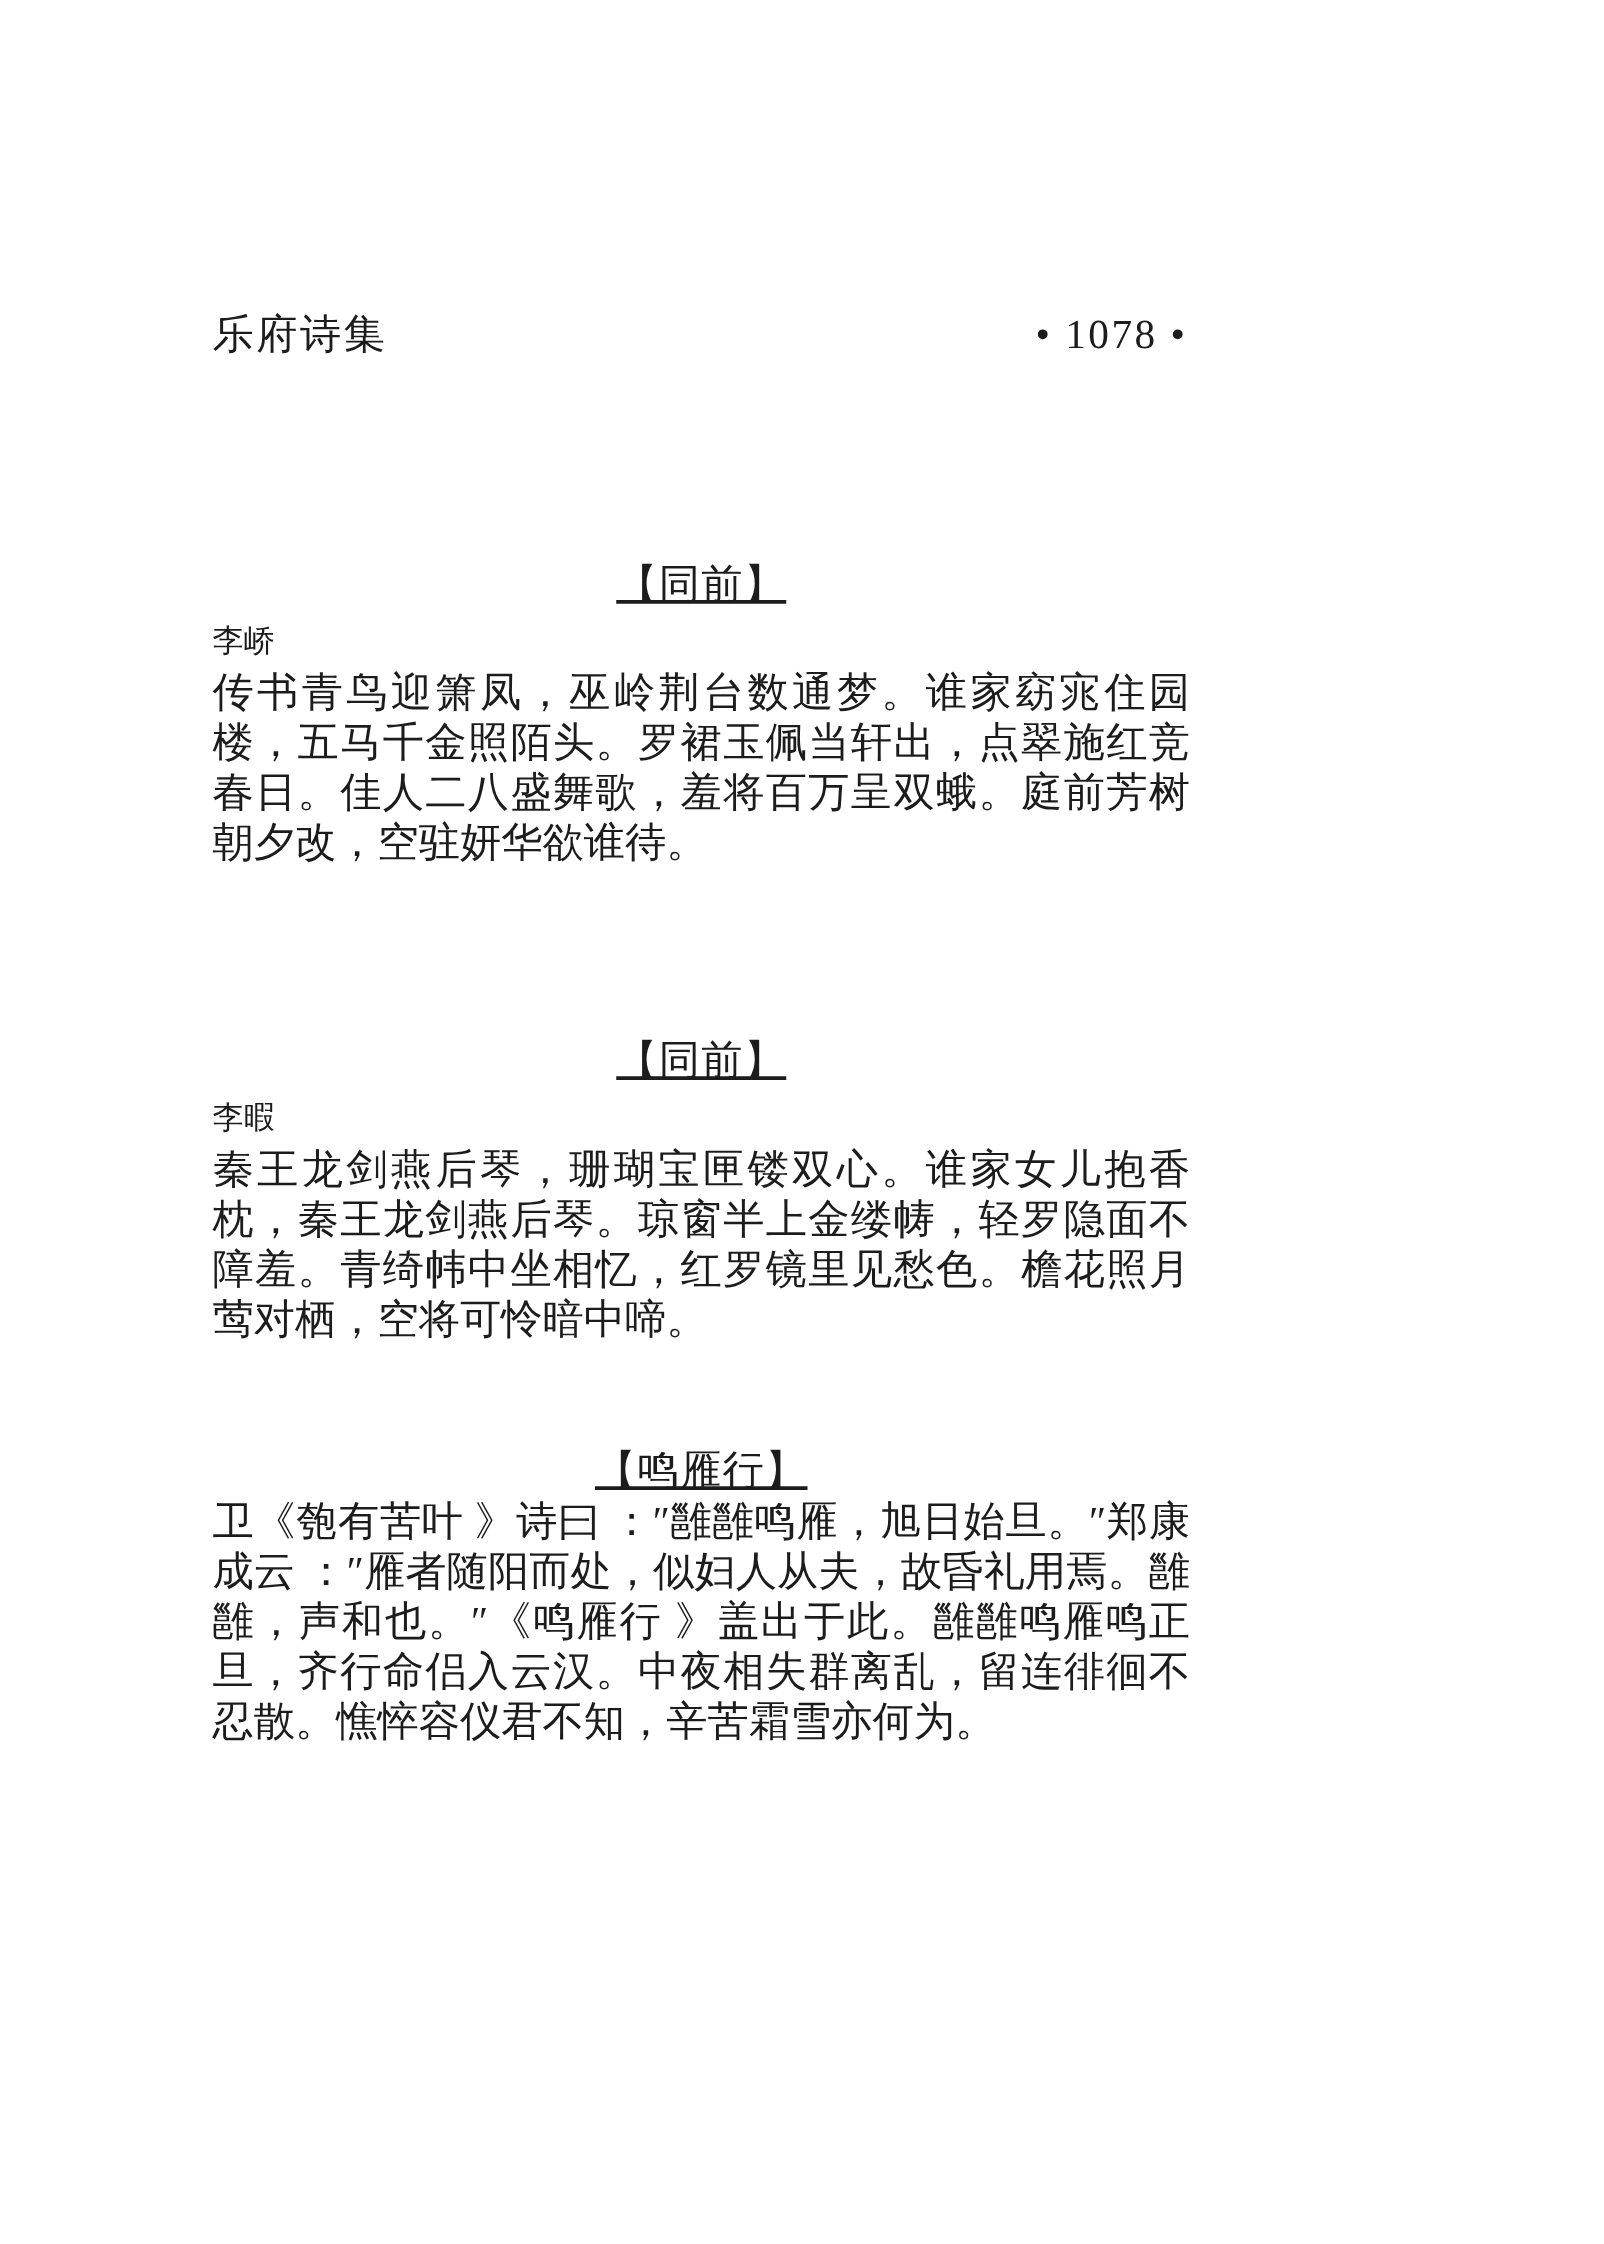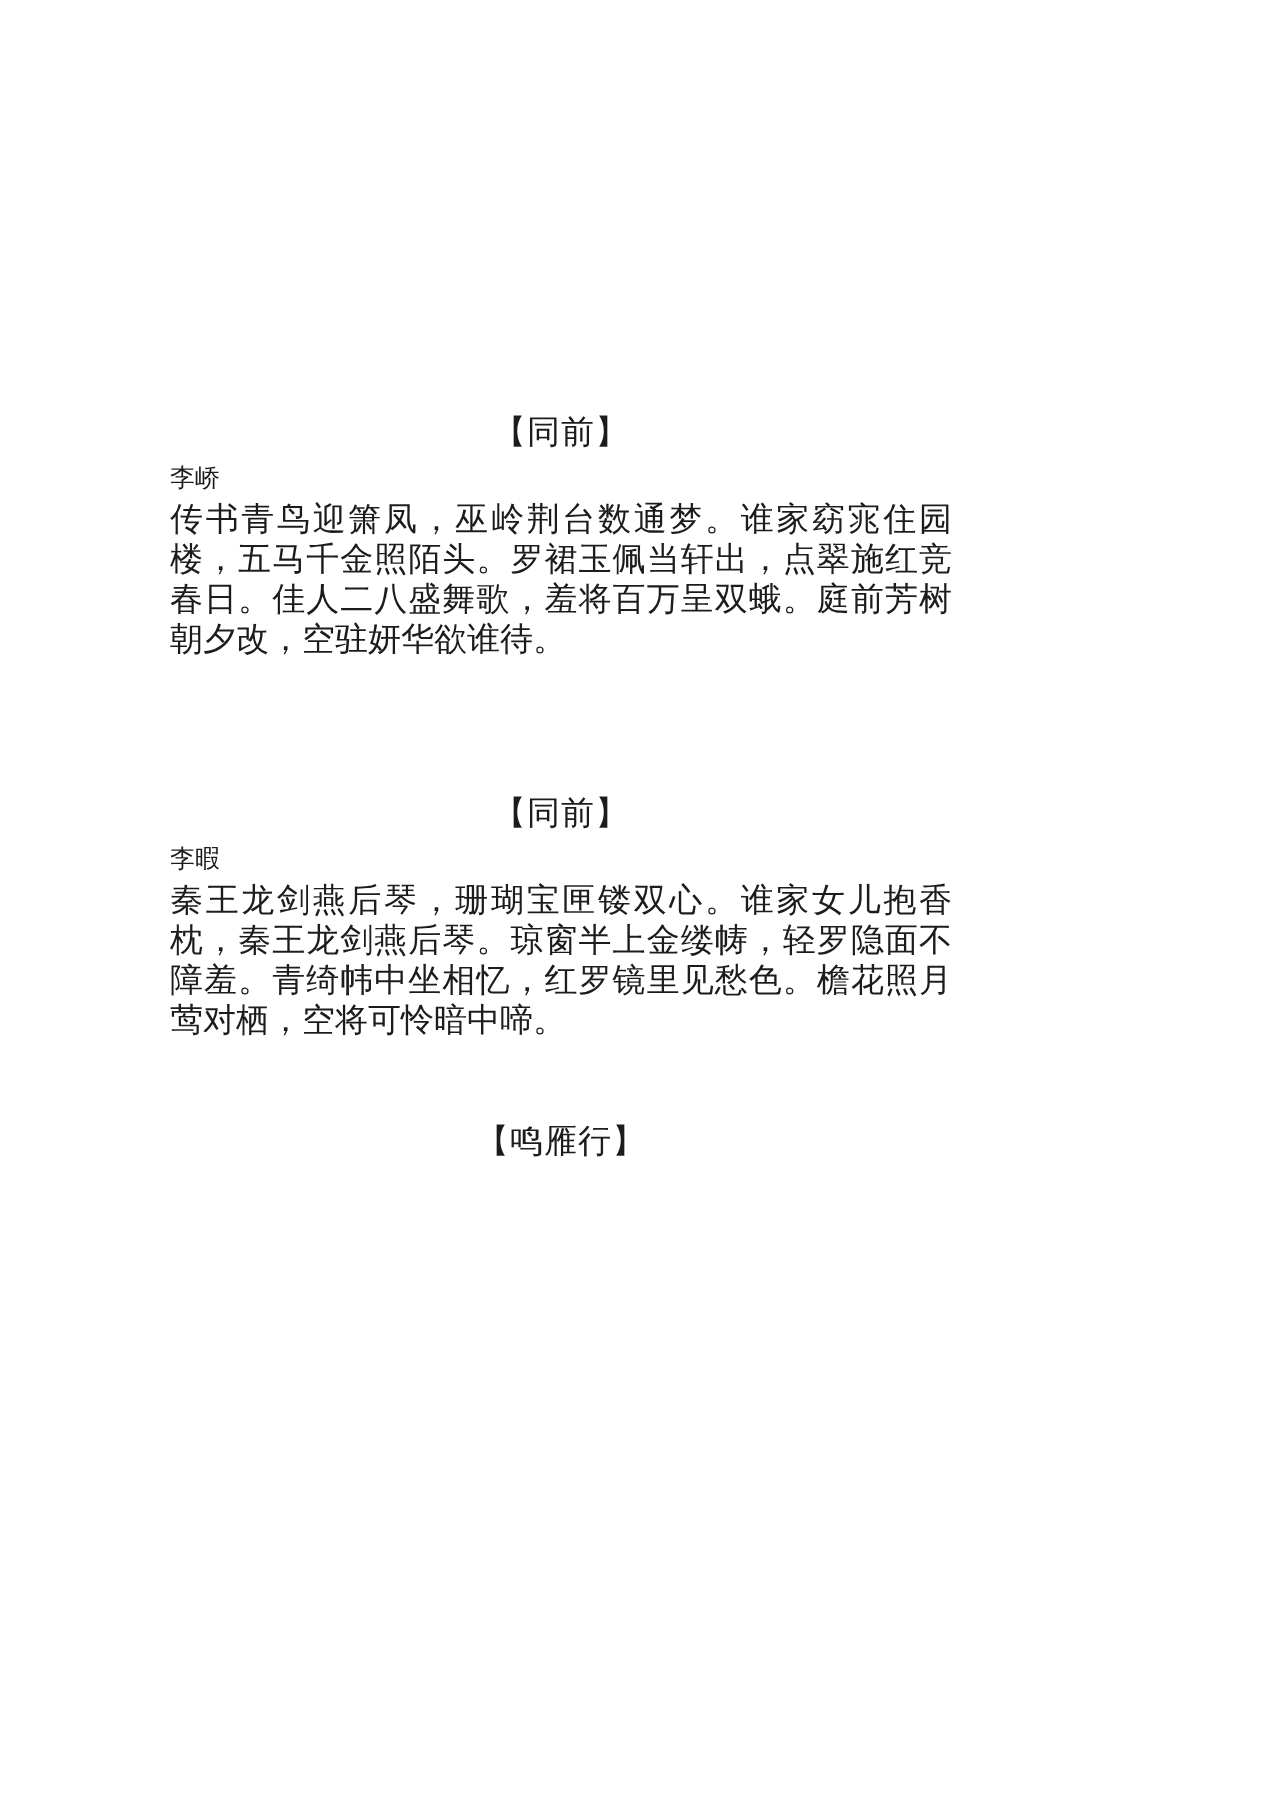--- a/index.html
+++ b/index.html
@@ -28,20 +28,21 @@
     white-space: nowrap;
   }
   .header .book-title { letter-spacing: 2px; }
   .header .page-number { letter-spacing: 2px; }
   .section { width: 782px; }
   .section .title {
     text-align: center;
     font-size: 33px;
     line-height: 36px;
     letter-spacing: 1px;
+    text-decoration: underline;
   }
   .section .author {
     font-size: 25px;
     line-height: 36px;
     margin-top: 10px;
   }
   .section .body {
     font-size: 33px;
     line-height: 40px;
     margin-top: 3px;
@@ -52,30 +53,35 @@
   }
   .section-1 { margin-top: 164px; }
   .section-2 { margin-top: 136px; }
   .section-3 { margin-top: 83px; }
 </style>
 </head>
 <body>
 
 <div class="page">
 
+  <div class="header">
+    <span class="book-title">乐府诗集</span>
+    <span class="page-number">• 1078 •</span>
+  </div>
 
   <div class="section section-1">
     <div class="title">【同前】</div>
     <div class="author">李峤</div>
     <div class="body">传书青鸟迎箫凤，巫岭荆台数通梦。谁家窈宨住园楼，五马千金照陌头。罗裙玉佩当轩出，点翠施红竞春日。佳人二八盛舞歌，羞将百万呈双蛾。庭前芳树朝夕改，空驻妍华欲谁待。</div>
   </div>
 
   <div class="section section-2">
     <div class="title">【同前】</div>
     <div class="author">李暇</div>
     <div class="body">秦王龙剑燕后琴，珊瑚宝匣镂双心。谁家女儿抱香枕，秦王龙剑燕后琴。琼窗半上金缕帱，轻罗隐面不障羞。青绮帏中坐相忆，红罗镜里见愁色。檐花照月莺对栖，空将可怜暗中啼。</div>
   </div>
 
   <div class="section section-3">
     <div class="title">【鸣雁行】</div>
+    <div class="body">卫《匏有苦叶 》诗曰 ：″雝雝鸣雁，旭日始旦。″郑康成云 ：″雁者随阳而处，似妇人从夫，故昏礼用焉。雝雝，声和也。″《鸣雁行 》盖出于此。雝雝鸣雁鸣正旦，齐行命侣入云汉。中夜相失群离乱，留连徘徊不忍散。憔悴容仪君不知，辛苦霜雪亦何为。</div>
   </div>
 
 </div>
 
 </body></html>

